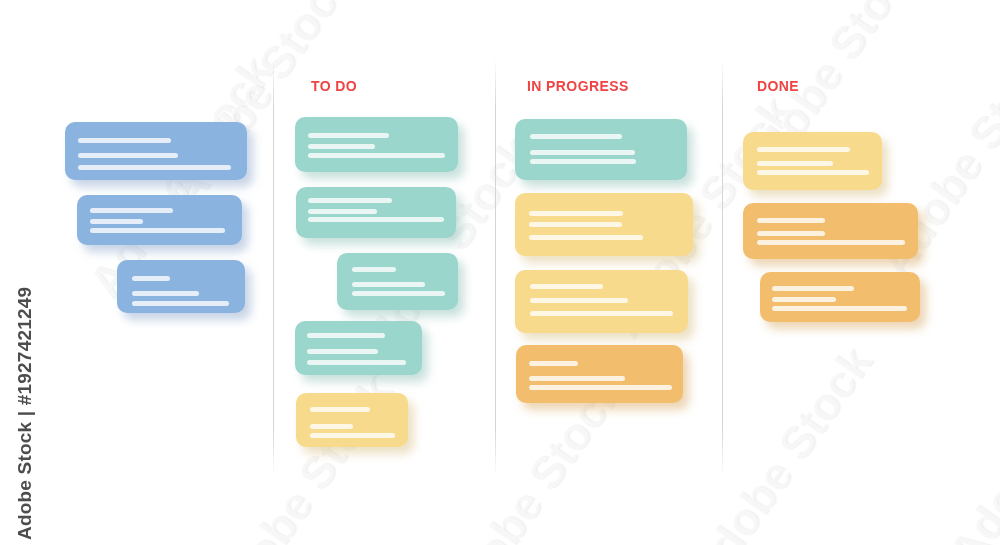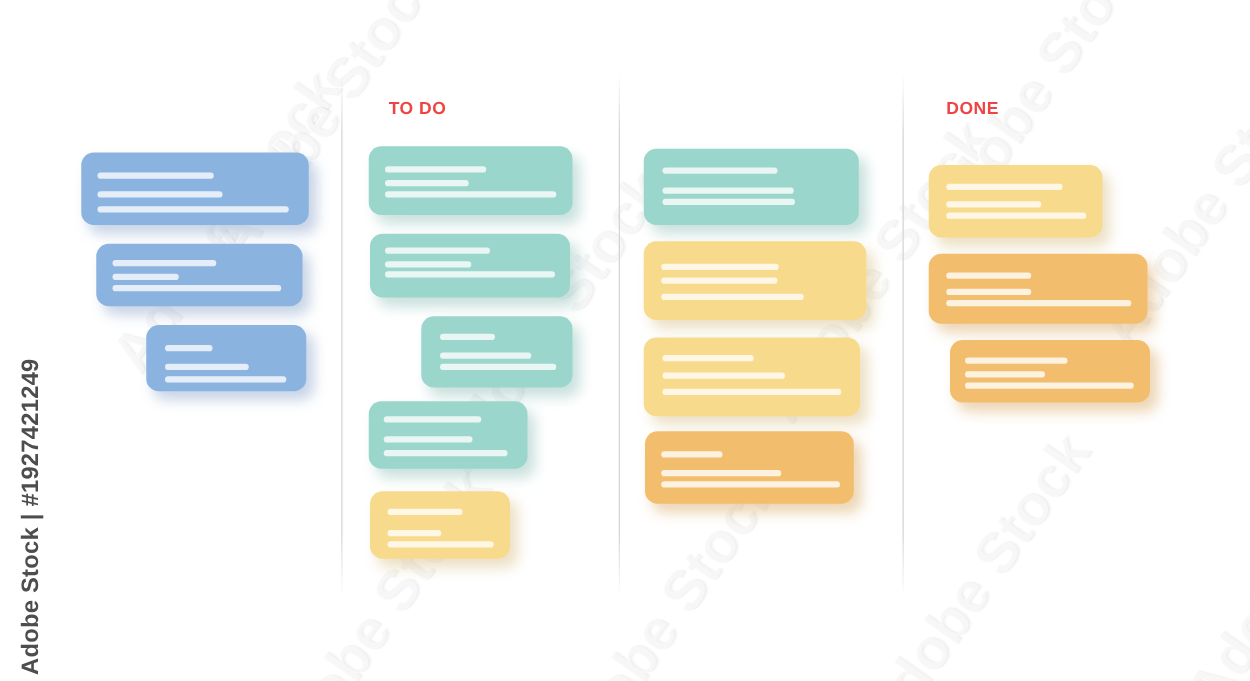--- a/index.html
+++ b/index.html
@@ -54,20 +54,21 @@
       <div class="wm-tile" style="left: 900px; top: 420px;">Adobe Stock</div>
       <div class="wm-tile" style="left: 690px; top: 40px;">Adobe Stock</div>
       <div class="wm-tile" style="left: 120px; top: 60px;">Adobe Stock</div>
     </div>
 
   <div class="divider" style="left:273px"></div>
   <div class="divider" style="left:495px"></div>
   <div class="divider" style="left:722px"></div>
 
   <h2 class="col-header" style="left:301px;top:68px">TO DO</h2>
+  <h2 class="col-header" style="left:517px;top:68px">IN PROGRESS</h2>
   <h2 class="col-header" style="left:747px;top:68px">DONE</h2>
 
   <div id="cards">
       <div class="card blue" style="left: 65px; top: 122px; width: 182px; height: 58px; background: rgb(139, 179, 224);">
         <div class="tline" style="left: 13px; top: 16px; width: 93px; background: rgba(255, 255, 255, 0.78);"></div>
         <div class="tline" style="left: 13px; top: 31px; width: 100px; background: rgba(255, 255, 255, 0.78);"></div>
         <div class="tline" style="left: 13px; top: 43px; width: 153px; background: rgba(255, 255, 255, 0.78);"></div>
       </div>
       <div class="card blue" style="left: 77px; top: 195px; width: 165px; height: 50px; background: rgb(139, 179, 224);">
         <div class="tline" style="left: 13px; top: 13px; width: 83px; background: rgba(255, 255, 255, 0.78);"></div>

